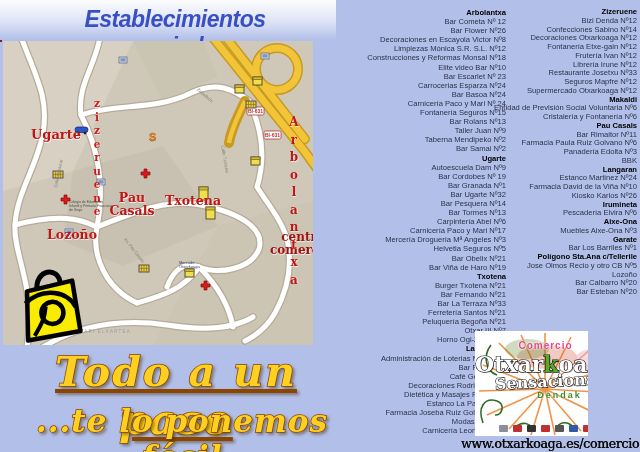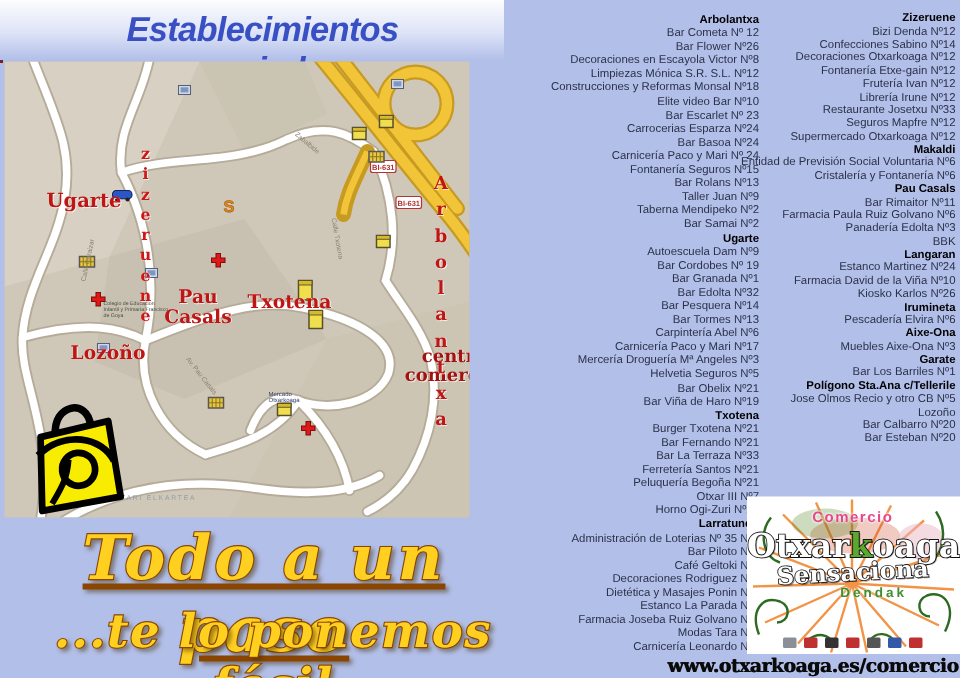--- a/index.html
+++ b/index.html
@@ -31,38 +31,38 @@
   .col-header.regular{font-weight:normal;color:#2a3148;}
 
   
   .slogan{position:absolute;font-family:"DejaVu Serif",serif;font-style:italic;font-weight:bold;
         color:#ffd020;-webkit-text-stroke:1.5px #8a4500;paint-order:stroke;
         filter:drop-shadow(2px 2.5px 1.5px rgba(70,45,5,0.5));text-align:center;}
   .slogan1{left:8px;top:348px;width:336px;font-size:41px;letter-spacing:2px;text-decoration:underline;}
   .slogan2{left:0px;top:403px;width:364px;font-size:31px;letter-spacing:1px;}
 
   
-  .logo{position:absolute;left:498px;top:331px;width:142px;height:105px;background:#fff;overflow:hidden;}
+  .logo{position:absolute;left:475px;top:331px;width:113px;height:105px;background:#fff;overflow:hidden;}
   .logo-art{position:absolute;left:0;top:0;}
   .logo-text{position:absolute;left:0;top:10px;width:141px;text-align:center;line-height:1;}
   .logo-comercio{color:#e8478b;font-weight:bold;font-size:10px;letter-spacing:1px;
         text-shadow:0 0 2px #fff,0 0 2px #fff;}
   .logo-title{font-family:"DejaVu Serif",serif;font-weight:bold;font-size:22px;color:#fff;
         -webkit-text-stroke:1.2px #151515;paint-order:stroke;margin-top:2px;
         text-shadow:1px 1px 0 rgba(0,0,0,0.4);}
   .logo-k{color:#58a92e;}
   .logo-sens{font-family:"DejaVu Serif",serif;font-weight:bold;font-size:16px;color:#fff;
         -webkit-text-stroke:1.1px #151515;paint-order:stroke;margin-top:-1px;
         transform:rotate(-3deg);text-shadow:1px 1px 0 rgba(0,0,0,0.4);}
   .logo-dendak{color:#3f8f2f;font-weight:bold;font-size:9px;letter-spacing:2px;margin-top:1px;
         text-shadow:0 0 2px #fff;margin-left:28px;}
   .sponsors{position:absolute;left:0;bottom:4px;width:141px;display:flex;justify-content:center;gap:5px;}
   .sponsor{width:9px;height:7px;border-radius:1px;}
 
-  .url{position:absolute;right:1px;bottom:1px;font-family:"DejaVu Serif",serif;font-weight:bold;
+  .url{position:absolute;right:1px;bottom:1px;font-family:"DejaVu Serif",serif;font-weight:normal;
         font-size:12.5px;letter-spacing:-0.3px;color:#0a0a0a;text-shadow:0.4px 0 0 #0a0a0a;}
 </style>
 </head>
 <body>
 
 <div class="page">
   <div class="edge-sliver"></div>
   <div class="top-band"></div>
   <div class="page-title">Establecimientos asociados</div>
 
@@ -249,21 +249,21 @@
       <div class="col-item">Carnicería Paco y Mari Nº 24</div>
       <div class="col-item">Fontanería Seguros Nº15</div>
       <div class="col-item">Bar Rolans Nº13</div>
       <div class="col-item">Taller Juan Nº9</div>
       <div class="col-item">Taberna Mendipeko Nº2</div>
       <div class="col-item">Bar Samai Nº2</div>
       <div class="col-header">Ugarte</div>
       <div class="col-item">Autoescuela Dam Nº9</div>
       <div class="col-item">Bar Cordobes Nº  19</div>
       <div class="col-item">Bar Granada Nº1</div>
-      <div class="col-item">Bar Edolta Nº32</div>
+      <div class="col-item">Bar Ugarte Nº32</div>
       <div class="col-item">Bar Pesquera Nº14</div>
       <div class="col-item">Bar Tormes Nº13</div>
       <div class="col-item">Carpintería Abel Nº6</div>
       <div class="col-item">Carnicería Paco y Mari Nº17</div>
       <div class="col-item">Mercería Droguería Mª Angeles Nº3</div>
       <div class="col-item">Helvetia Seguros Nº5</div>
       <div class="col-item">Bar Obelix Nº21</div>
       <div class="col-item">Bar Viña de Haro Nº19</div>
       <div class="col-header">Txotena</div>
       <div class="col-item">Burger Txotena Nº21</div>

